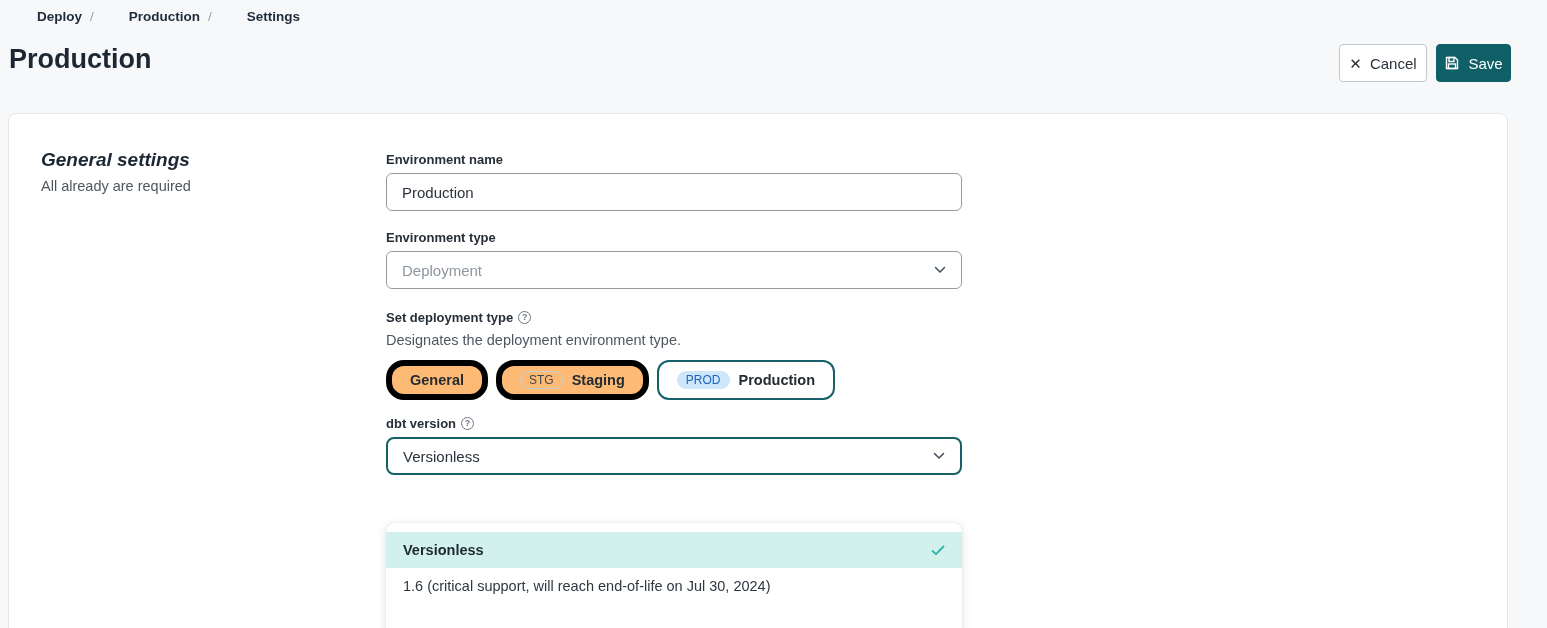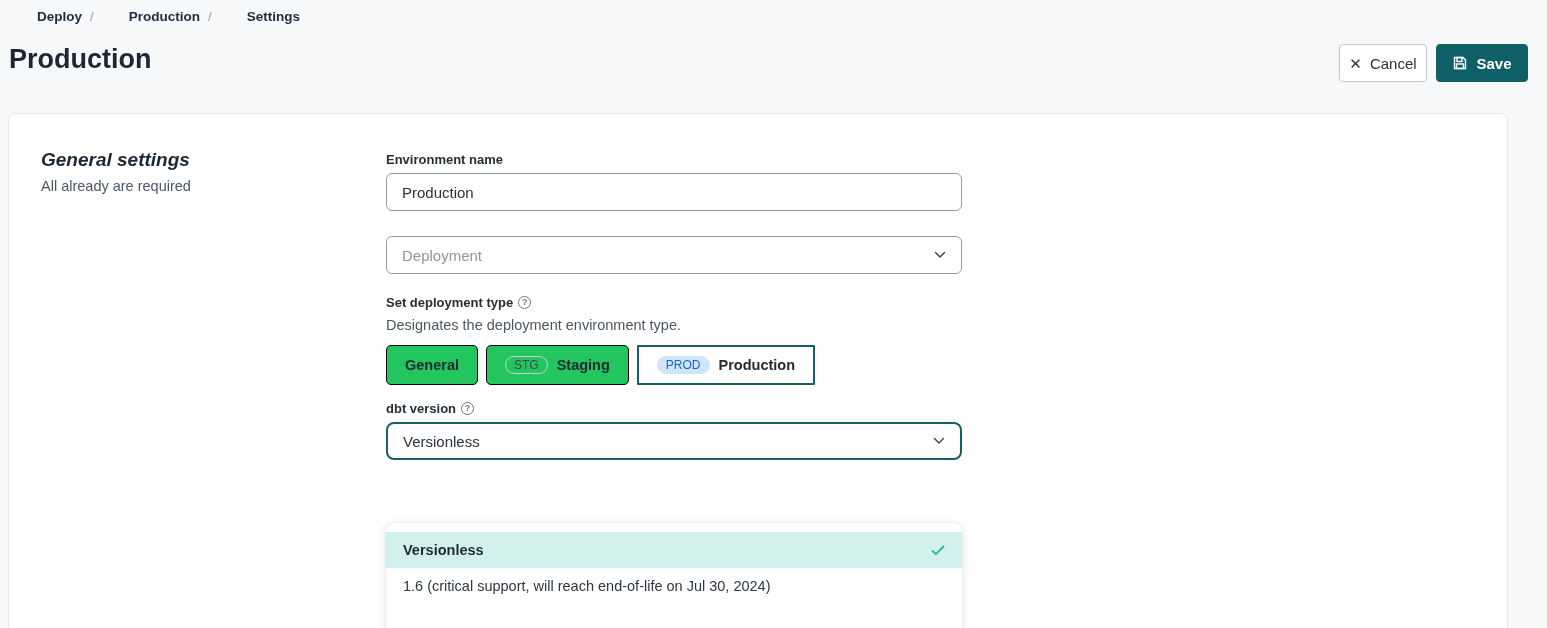--- a/index.html
+++ b/index.html
@@ -28,21 +28,21 @@
   .top-actions { position:absolute; top:44px; left:1339px; display:flex; gap:9px; }
   .btn {
     height:38px; display:inline-flex; align-items:center; justify-content:center;
     gap:8px; border-radius:4px; font-size:15px; cursor:pointer;
     font-family:"Liberation Sans", sans-serif;
   }
   .btn-cancel {
     width:88px; background:#ffffff; border:1px solid #c3c8ce; color:#2a323b;
   }
   .btn-save {
-    width:92px; background:#0e5f66; border:1px solid #0e5f66; color:#ffffff; font-weight:700;
+    width:75px; background:#0e5f66; border:1px solid #0e5f66; color:#ffffff; font-weight:400;
   }
   .x-icon { font-size:15px; line-height:1; color:#2a323b; }
   .save-icon svg { display:block; }
 
   
   .card {
     position:absolute; left:8px; top:113px; width:1500px; height:530px;
     background:#ffffff; border:1px solid #e6e8ea; border-radius:8px;
   }
   .section-title {
@@ -89,26 +89,26 @@
   }
 
   .spacer-19 { height:19px; }
   .spacer-21 { height:21px; }
   .spacer-16 { height:16px; }
 
   .deploy-desc { margin-top:7px; font-size:14.5px; color:#4d5761; }
 
   .type-row { margin-top:12px; display:flex; gap:8px; align-items:center; }
   .type-btn {
-    height:40px; border-radius:5px; background:#22c55e; border:1px solid #000000;
+    height:40px; border-radius:18px; background:#fdba74; border:6px solid #000000;
     display:inline-flex; align-items:center; gap:9px; padding:0 18px;
     font-size:14.5px; font-weight:700; color:#242b33; cursor:pointer;
   }
   .type-btn.selected {
-    background:#ffffff; border:2px solid #156069; border-radius:1px;justify-content:center;
+    background:#ffffff; border:2px solid #156069; border-radius:12px;justify-content:center;
   }
   .badge {
     font-size:12px; font-weight:400; border-radius:10px; padding:1px 8px; line-height:1.2;
   }
   .badge-stg { border:1px solid #c9ced4; color:#40474f; background:transparent; }
   .badge-prod { background:#cfe5fa; color:#1b66c0; border:1px solid #cfe5fa; }
 
   
   .dropdown {
     position:absolute; left:377px; top:409px; width:576px; height:185px;
@@ -160,20 +160,21 @@
 
   <div class="form">
 
     
     <label class="field-label">Environment name</label>
     <input class="text-input" type="text" value="Production" style="">
 
     <div class="spacer-19"></div>
 
     
+    <label class="field-label">Environment type</label>
     <div class="select disabled">
       <span>Deployment</span>
       <span class="chevron">
         <svg width="12" height="8" viewBox="0 0 12 8" fill="none" stroke="#3d4a57" stroke-width="1.5" stroke-linecap="round">
           <polyline points="1.5,1.5 6,6 10.5,1.5"></polyline>
         </svg>
       </span>
     </div>
 
     <div class="spacer-21"></div>

